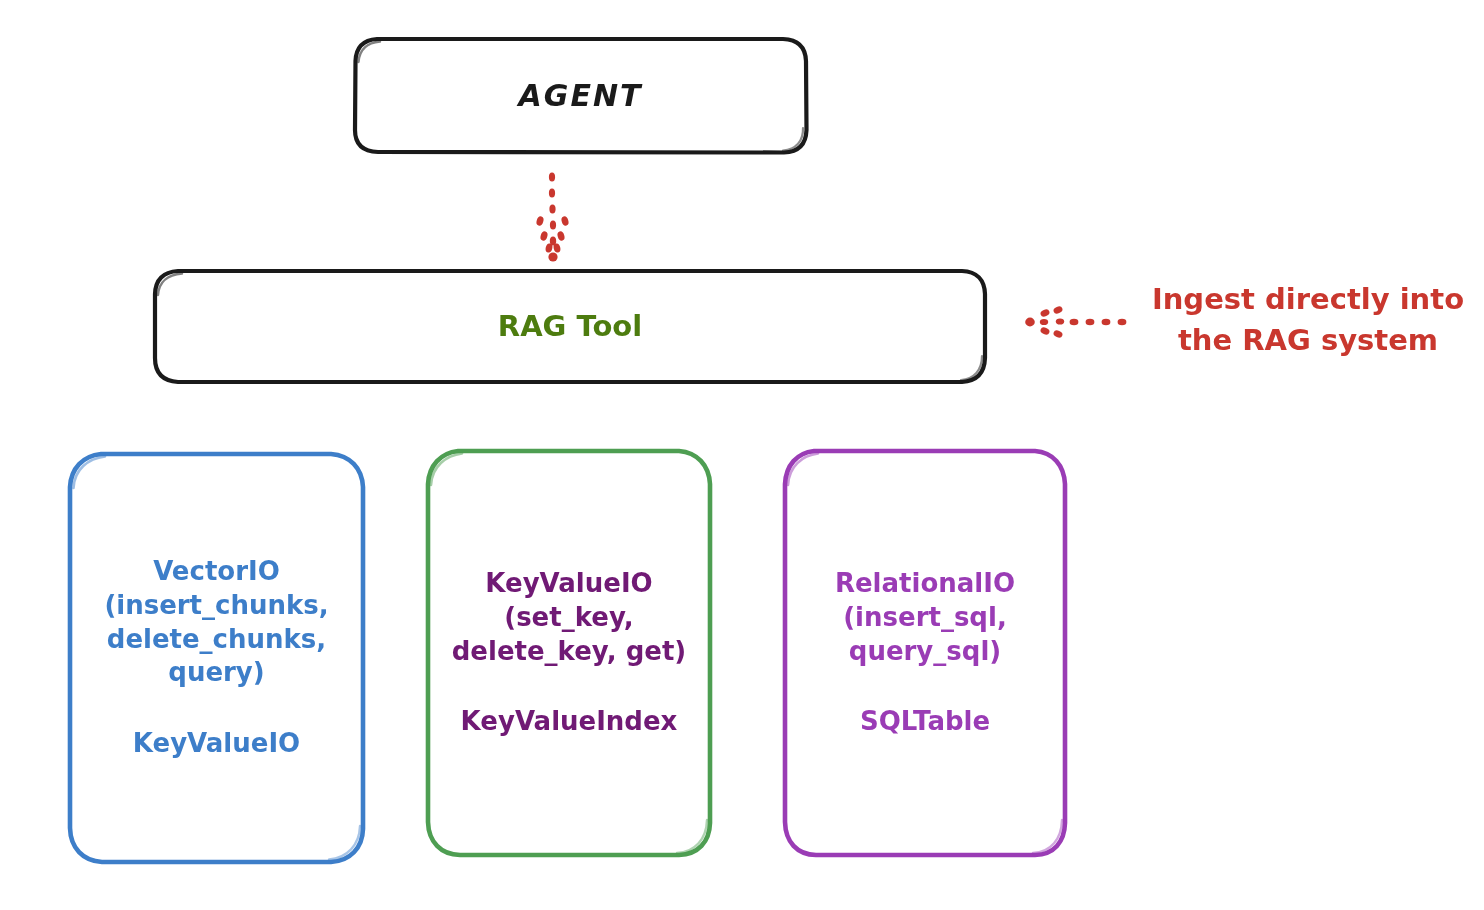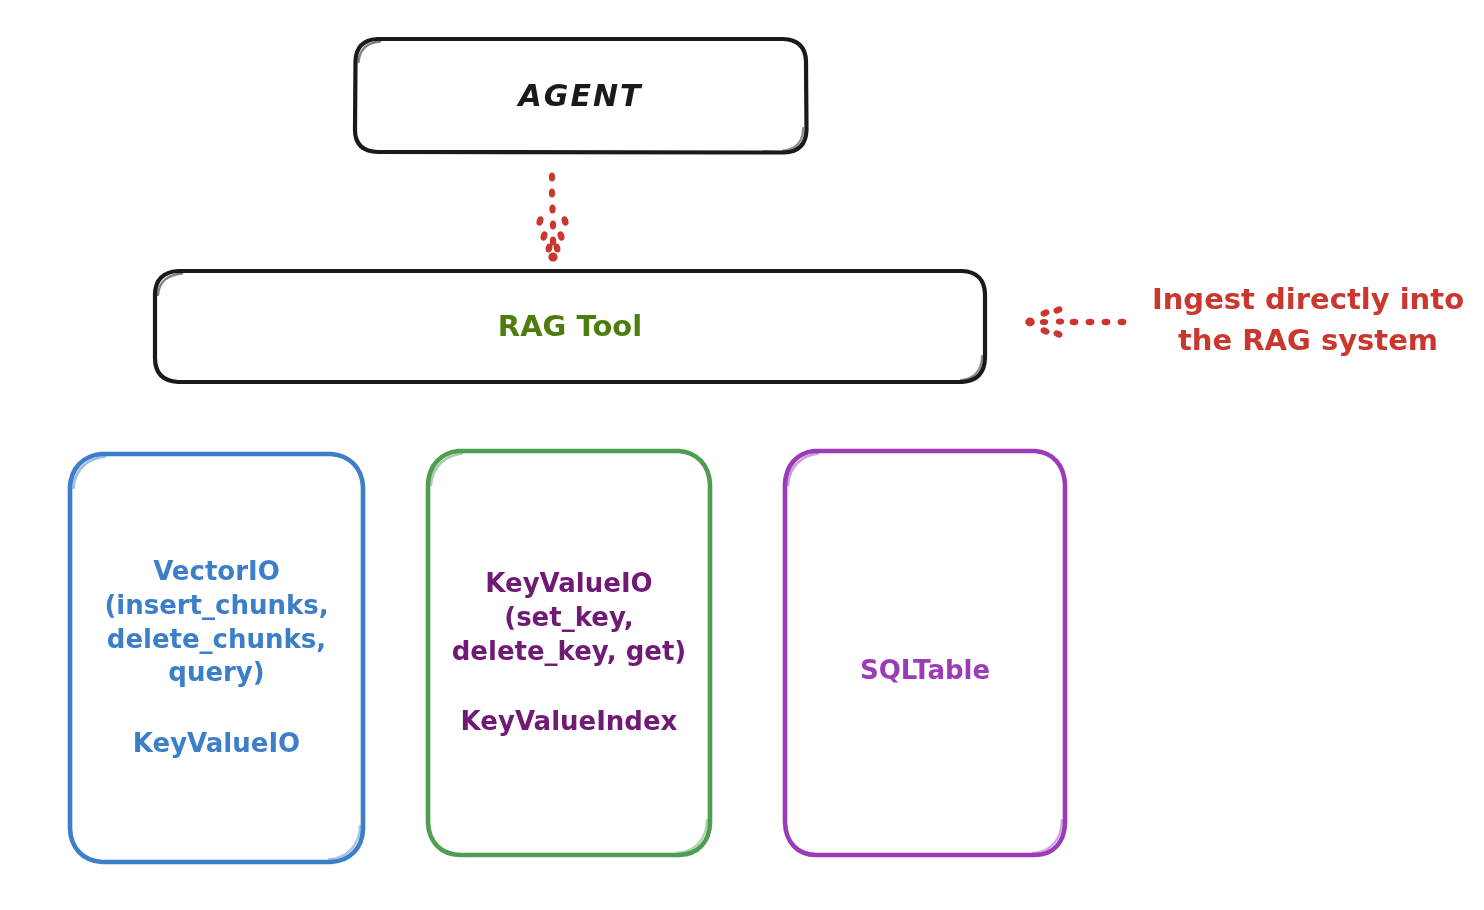--- a/index.html
+++ b/index.html
@@ -233,18 +233,21 @@
   </div>
 
   <div class="node-label lbl-store lbl-keyvalue">
     <span class="store-api">KeyValueIO
 (set_key,
 delete_key, get)</span>
     <span class="store-index">KeyValueIndex</span>
   </div>
 
   <div class="node-label lbl-store lbl-relational">
+    <span class="store-api">RelationalIO
+(insert_sql,
+query_sql)</span>
     <span class="store-index">SQLTable</span>
   </div>
 
   <div class="annot-note">Ingest directly into the RAG system</div>
 
 </div>
 
 </body></html>

